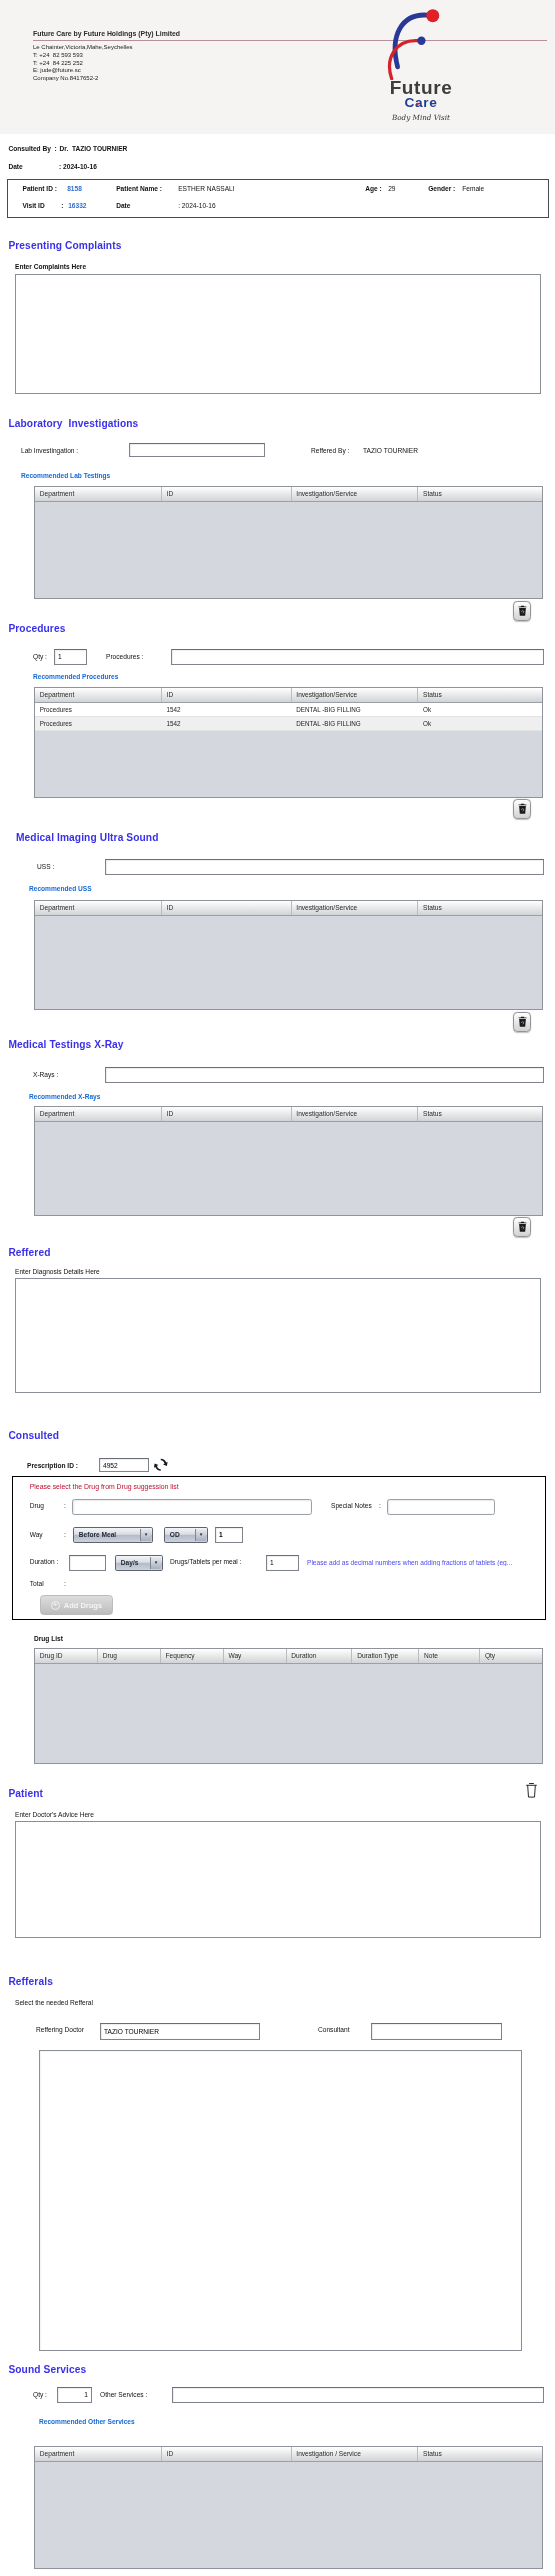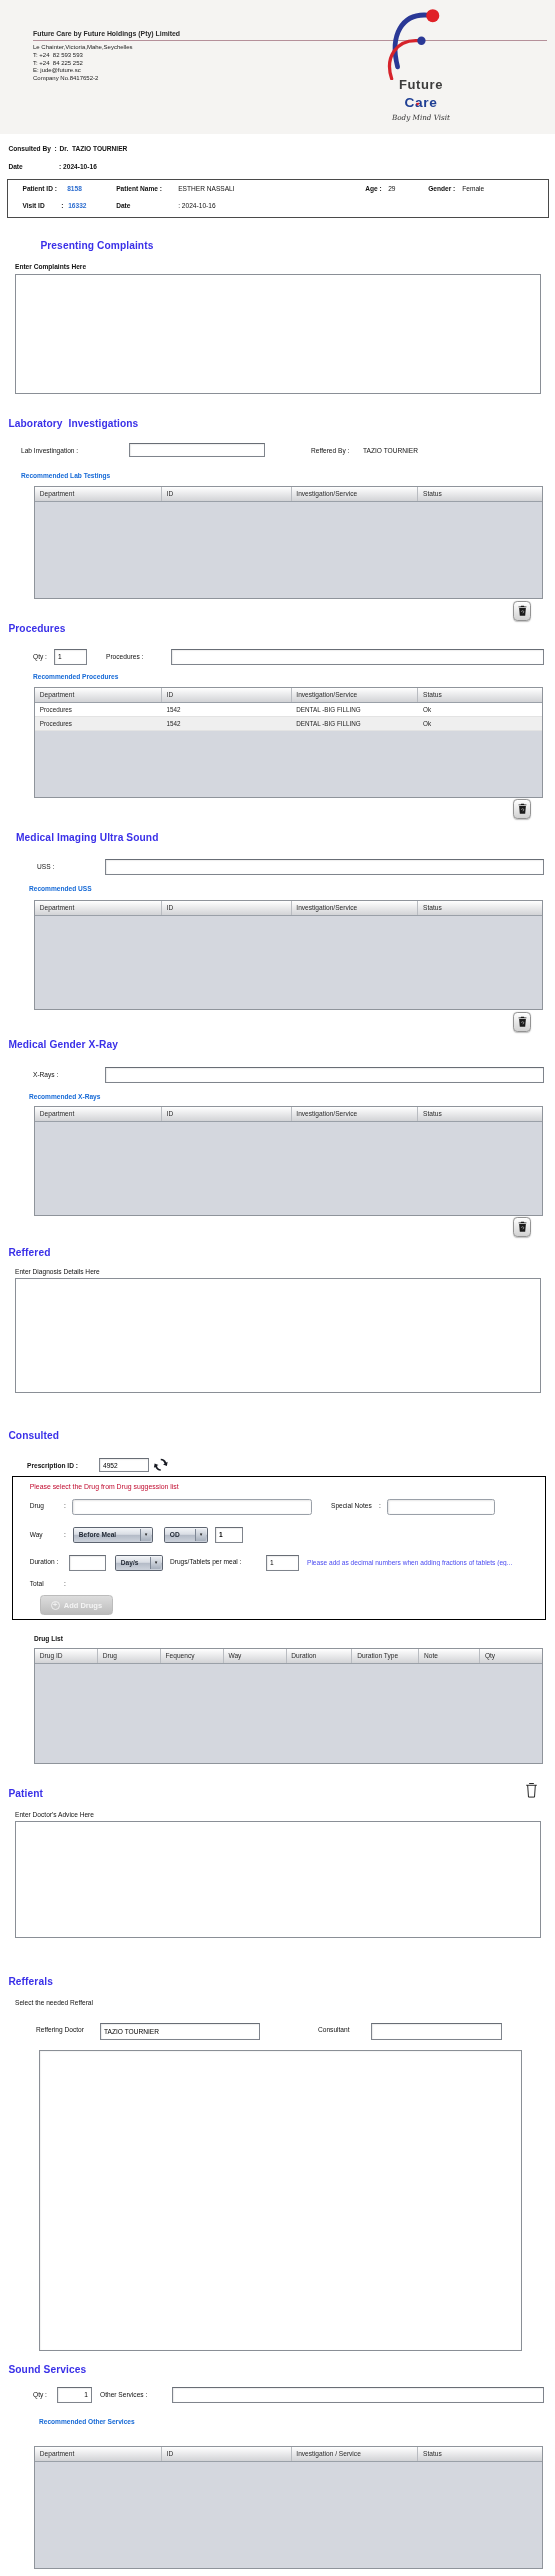--- a/index.html
+++ b/index.html
@@ -30,21 +30,21 @@
   .icon-btn{border:none;background:transparent;padding:0;cursor:pointer;}
   .combo{height:15.5px;box-sizing:border-box;border:0.6px solid #5d6470;border-radius:1.8px;background:linear-gradient(#f3f5f8 0%,#d9dde4 45%,#b4bbc7 52%,#cdd3dc 100%);display:flex;align-items:center;font-size:6.6px;font-weight:bold;color:#1c2430;padding-left:4.8px;cursor:pointer;}
   .combo-arrow{position:absolute;right:0.6px;top:0.6px;bottom:0.6px;width:10.8px;border-left:0.6px solid #7d8694;background:linear-gradient(#e8ebf0,#a7b0bd);display:flex;align-items:center;justify-content:center;font-size:4.2px;color:#222;border-radius:0 1.2px 1.2px 0;}
   .add-drug{display:flex;align-items:center;gap:4.2px;height:18px;padding:0 9.6px;border:0.6px solid #bcbcbc;border-radius:3.6px;background:linear-gradient(#dddddd,#bdbdbd);color:#f4f4f4;font-weight:bold;font-size:7.5px;cursor:default;}
   .plus-circle{width:9px;height:9px;border:1.2px solid #f0f0f0;border-radius:50%;display:flex;align-items:center;justify-content:center;font-size:7.2px;line-height:1;color:#f0f0f0;font-weight:bold;box-sizing:border-box;}
   .redtext{font-size:6.9px;color:#c00a2e;}
   .bluenote{font-size:6.6px;color:#4a4af0;white-space:nowrap;overflow:hidden;}
   .listbox{border:0.6px solid #8a8f96;background:#fff;box-shadow:inset 0.6px 0.6px 1.2px rgba(0,0,0,.08);}
   .pbox{border:1.2px solid #4a4a4a;background:#fff;}
   .drugbox{border:1.2px solid #000;background:#fff;}
-  .logo-future{font-size:13px;font-weight:bold;color:#3d3d3d;letter-spacing:0.6px;}
+  .logo-future{font-size:19px;font-weight:bold;color:#3d3d3d;letter-spacing:0.6px;}
   .logo-care{font-size:13.7px;font-weight:bold;color:#1f3f94;letter-spacing:0.6px;}
   .logo-tag{font-family:"DejaVu Serif",serif;font-style:italic;font-size:7.2px;color:#333;}
 </style>
 </head>
 <body>
 
 <div class="page">
 
   <div class="abs band"></div>
   <div class="abs company-name pre" style="left:33px;top:30px;">Future Care by Future Holdings (Pty) Limited</div>
@@ -88,21 +88,21 @@
     <span class="abs lbl" style="left:380px;top:5.4px;">29</span>
     <span class="abs blbl" style="left:420px;top:5.4px;">Gender :</span>
     <span class="abs lbl" style="left:454px;top:5.4px;">Female</span>
     <span class="abs blbl" style="left:14.3px;top:21.5px;">Visit ID</span>
     <span class="abs blbl" style="left:53px;top:21.5px;">:</span>
     <span class="abs blue" style="left:60px;top:21.5px;font-size:6.6px;">16332</span>
     <span class="abs blbl" style="left:108px;top:21.5px;">Date</span>
     <span class="abs lbl" style="left:170px;top:21.5px;">: 2024-10-16</span>
   </div>
 
-  <div class="abs sec-title" style="left:8.4px;top:240px;margin-left:32px;">Presenting Complaints</div>
+  <div class="abs sec-title" style="left:8.4px;top:240px;">Presenting Complaints</div>
   <div class="abs blbl" style="left:15px;top:263px;">Enter Complaints Here</div>
   <textarea class="abs txt" style="left: 15px; top: 274px; width: 526px; height: 120px;"></textarea>
 
   <div class="abs sec-title" style="left:8.4px;top:418px;">Laboratory  Investigations</div>
   <span class="abs lbl" style="left:21px;top:447px;">Lab Investingation :</span>
   <input class="abs inp" style="left: 129px; top: 443px; width: 136px; height: 14.3px;">
   <span class="abs lbl" style="left:311px;top:447px;">Reffered By :</span>
   <span class="abs lbl" style="left:363px;top:447px;">TAZIO TOURNIER</span>
   <div class="abs sublink" style="left:21px;top:472px;">Recommended Lab Testings</div>
   <div class="abs tbl" style="left:34px;top:486px;width:509px;">
@@ -171,21 +171,21 @@
     <div class="tbody" style="height:93px;"></div>
   </div>
   <button class="abs trash-btn" style="left:513px;top:1012px;">
     <svg width="9" height="11.4" viewBox="0 0 16 20">
       <path fill="#1b1b1b" d="M5.5 1h5l.8 1.5H15V4H1V2.5h3.7z"></path>
       <path fill="#1b1b1b" d="M2 5h12l-1.2 14H3.2z"></path>
       <path d="M6.2 12a2 2 0 1 1 2 2" stroke="#cfcfcf" stroke-width="1" fill="none"></path>
     </svg>
   </button>
 
-  <div class="abs sec-title" style="left:8.4px;top:1039px;">Medical Gender X-Ray</div>
+  <div class="abs sec-title" style="left:8.4px;top:1039px;">Medical Testings X-Ray</div>
   <span class="abs lbl" style="left:33px;top:1071px;">X-Rays :</span>
   <input class="abs inp" style="left: 105px; top: 1067px; width: 439px; height: 15.5px;">
   <div class="abs sublink" style="left:29px;top:1093px;">Recommended X-Rays</div>
   <div class="abs tbl" style="left:34px;top:1106px;width:509px;">
     <div class="thead">
       <div class="th" style="width:127px;">Department</div>
       <div class="th" style="width:130px;">ID</div>
       <div class="th" style="width:127px;">Investigation/Service</div>
       <div class="th" style="width:124px;">Status</div>
     </div>

